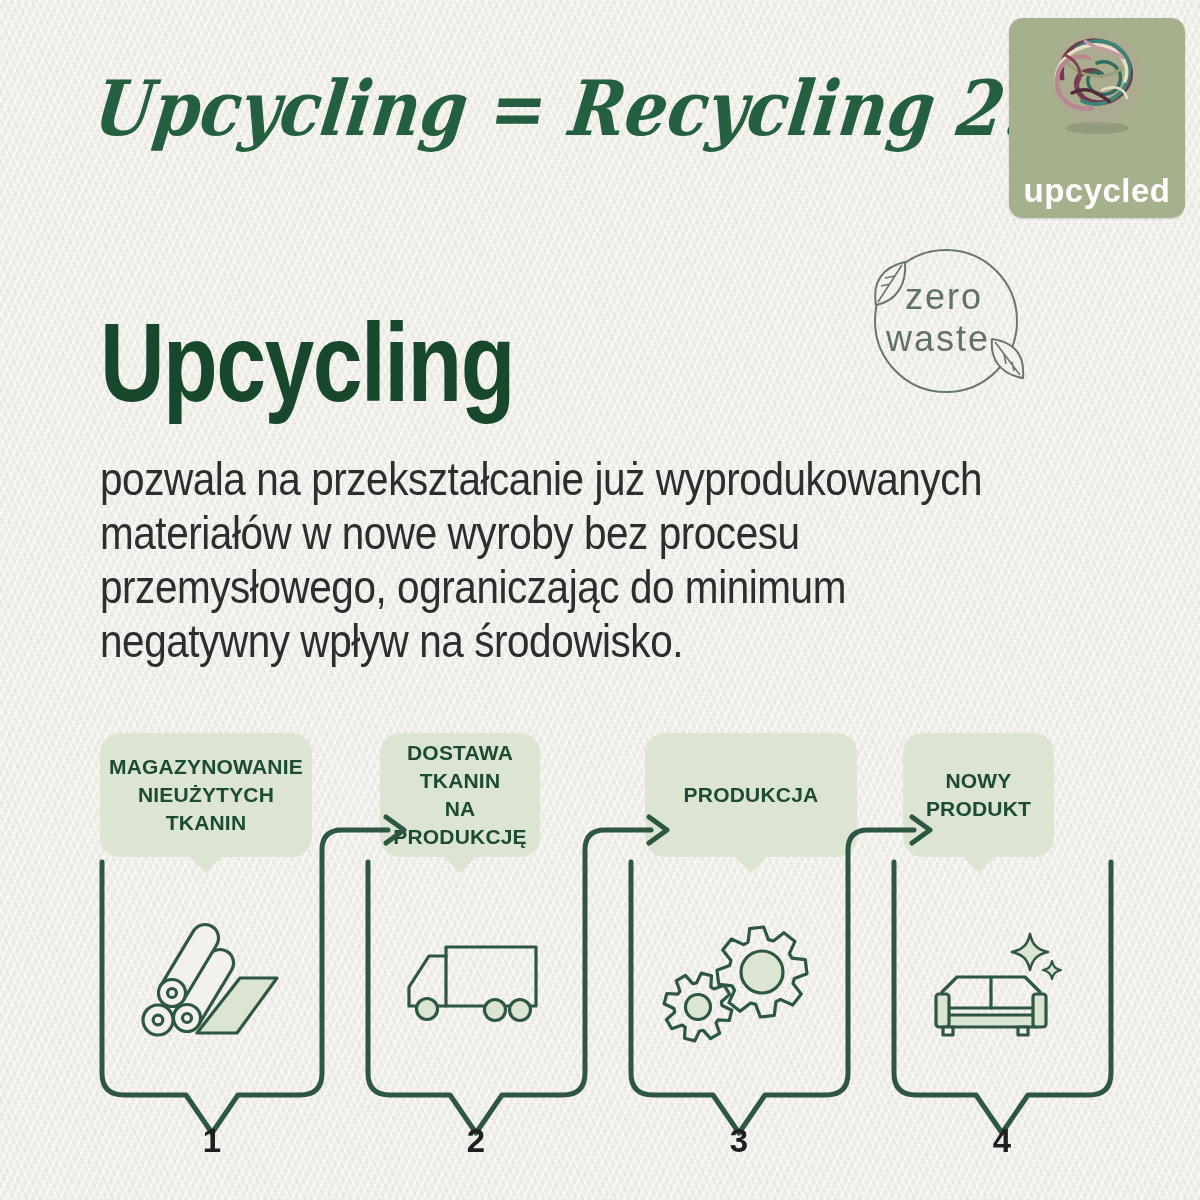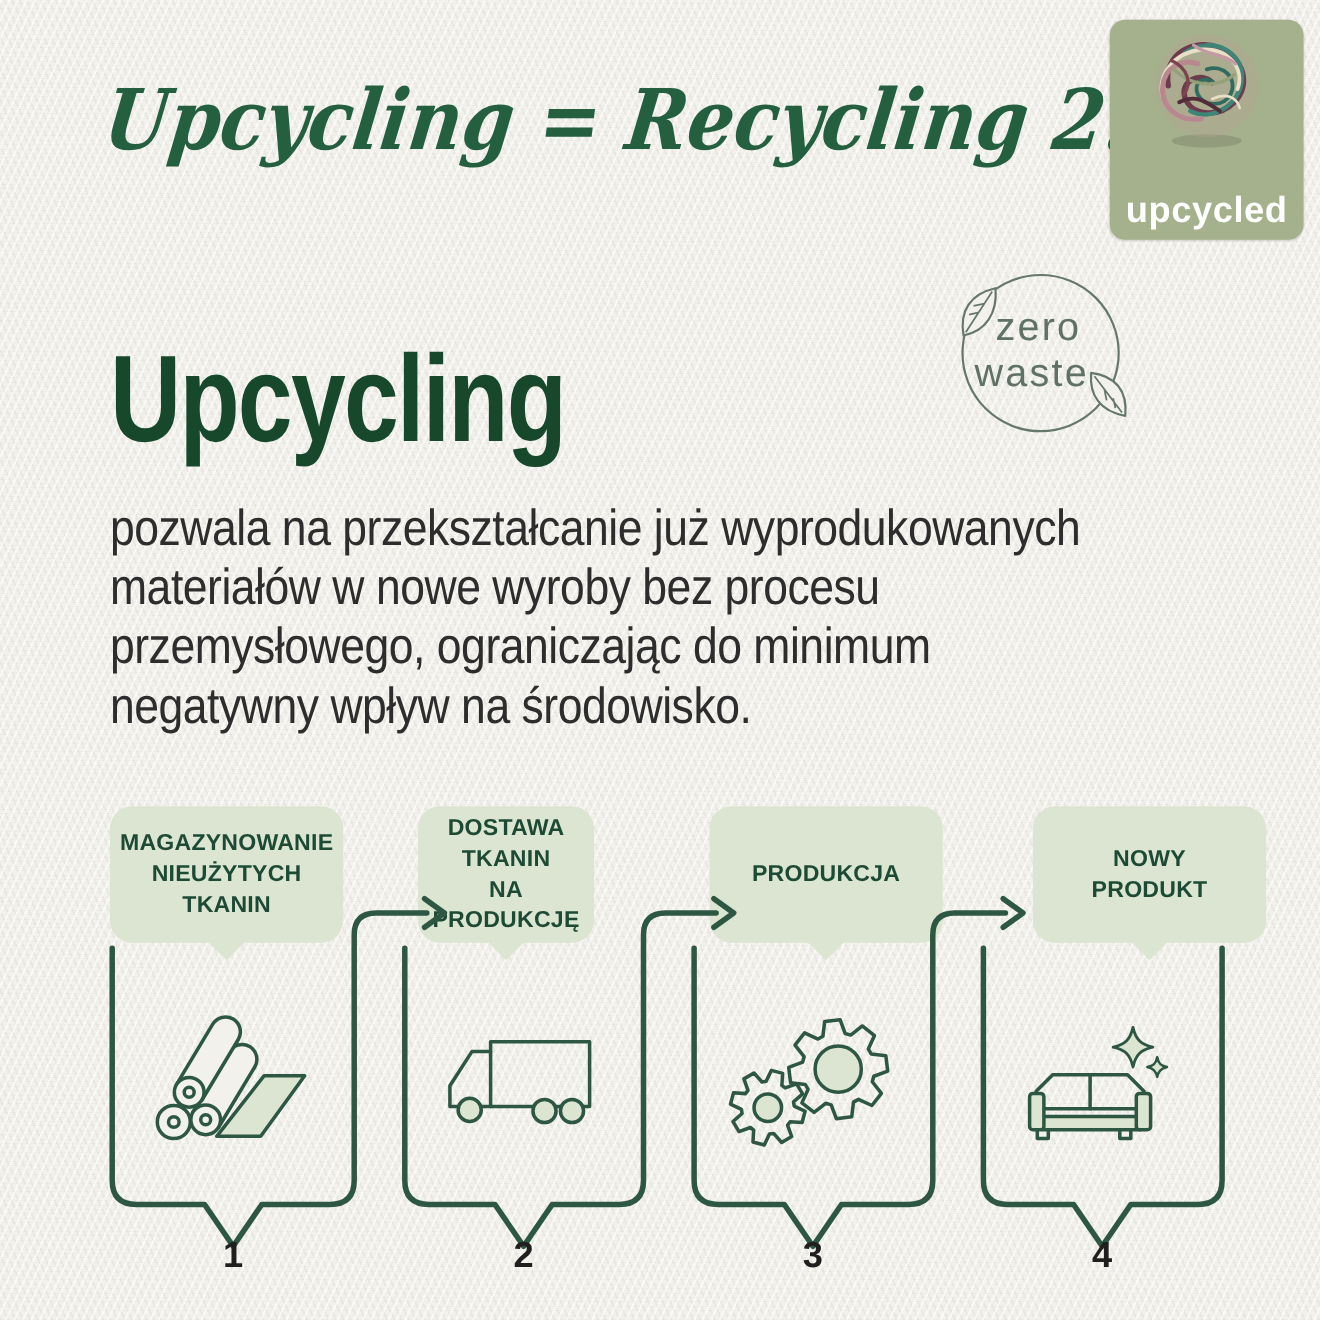--- a/index.html
+++ b/index.html
@@ -40,21 +40,21 @@
     white-space:pre-line;letter-spacing:.2px;position:absolute;
   }
   .bubble .tail{
     position:absolute;left:50%;bottom:-16px;transform:translateX(-50%);
     width:0;height:0;border-left:17px solid transparent;border-right:17px solid transparent;
     border-top:17px solid #dbe5d1;
   }
   .b1{left:100px;width:212px}
   .b2{left:380px;width:160px}
   .b3{left:645px;width:212px}
-  .b4{left:939px;width:212px}
+  .b4{left:903px;width:151px}
   .flow{left:0;top:725px;}
   .number{top:1122px;width:80px;text-align:center;font-size:33px;font-weight:bold;color:#1f1f1f;position:absolute;}
   .n1{left:172px}.n2{left:436px}.n3{left:699px}.n4{left:962px}
   .ic{position:absolute;}
   .i1{left:133px;top:922px;}
   .i2{left:403px;top:940px;}
   .i3{left:660px;top:922px;}
   .i4{left:930px;top:928px;}
 </style>
 </head>

